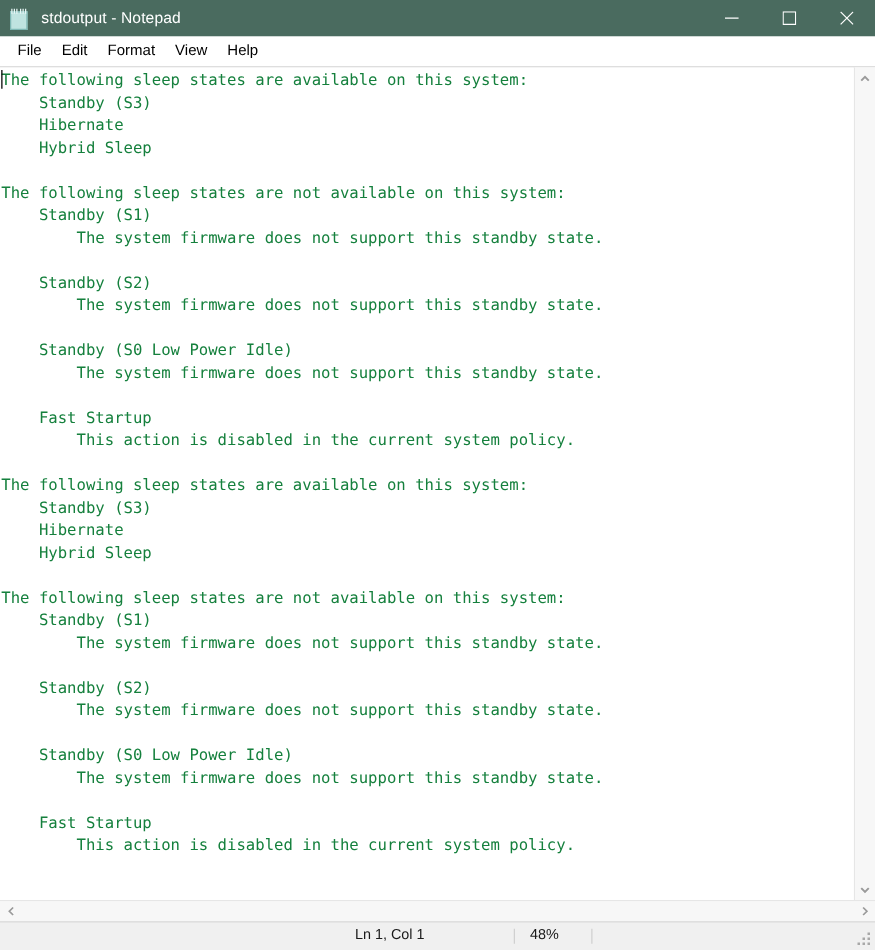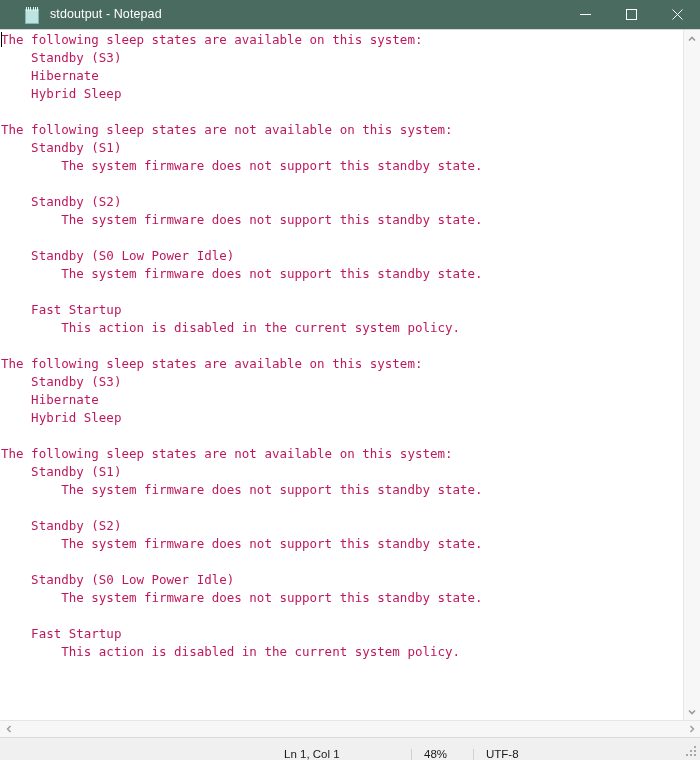--- a/index.html
+++ b/index.html
@@ -24,21 +24,21 @@
     position: relative;
   }
 
   
   .titlebar {
     height: 29px;
     min-height: 29px;
     background: #4a6b5f;
     display: flex;
     align-items: center;
-    padding-left: 24px;
+    padding-left: 7px;
     box-sizing: border-box;
     position: relative;
   }
   .app-icon {
     width: 17px;
     height: 17px;
     position: relative;
     flex: 0 0 auto;
     margin-right: 9px;
     margin-top: 1px;
@@ -126,21 +126,21 @@
     flex: 1 1 auto;
     background: #ffffff;
     overflow: hidden;
     position: relative;
     padding: 0;
   }
   .text-content {
     font-family: "DejaVu Sans Mono", "Liberation Mono", monospace;
     font-size: 12.5px;
     line-height: 18px;
-    color: #be185d;
+    color: #15803d;
     white-space: pre;
     padding: 1px 0 0 1px;
     margin: 0;
     letter-spacing: 0px;
   }
   .caret {
     position: absolute;
     left: 1px;
     top: 2px;
     width: 1px;
@@ -200,21 +200,21 @@
     background: #f7f7f7;
   }
 
   
   .statusbar {
     height: 23px;
     min-height: 23px;
     background: #f0f0f0;
     border-top: 1px solid #d9d9d9;
     display: flex;
-    align-items: flex-end;
+    align-items: center;
     font-size: 11.5px;
     color: #1a1a1a;
     box-sizing: border-box;
     position: relative;
   }
   .status-spacer {
     width: 271px;
     border-right: 1px solid #d0d0d0;
   }
   .status-cell {
@@ -276,20 +276,27 @@
       </div>
       <div class="win-btn close">
         <svg width="11" height="11" viewBox="0 0 11 11">
           <line x1="0.5" y1="0.5" x2="10.5" y2="10.5" stroke="#ffffff" stroke-width="1"></line>
           <line x1="10.5" y1="0.5" x2="0.5" y2="10.5" stroke="#ffffff" stroke-width="1"></line>
         </svg>
       </div>
     </div>
   </div>
 
+  <div class="menubar">
+    <div class="menu-item">File</div>
+    <div class="menu-item">Edit</div>
+    <div class="menu-item">Format</div>
+    <div class="menu-item">View</div>
+    <div class="menu-item">Help</div>
+  </div>
 
   <div class="body-area">
     <div class="text-area">
       <span class="caret"></span>
       <pre class="text-content">The following sleep states are available on this system:
     Standby (S3)
     Hibernate
     Hybrid Sleep
 
 The following sleep states are not available on this system:
@@ -353,21 +360,20 @@
       <svg width="6" height="8" viewBox="0 0 6 8">
         <path d="M1.5 1 L4.5 4 L1.5 7" fill="none" stroke="#9a9a9a" stroke-width="1.4"></path>
       </svg>
     </div>
   </div>
 
   <div class="statusbar">
     <div class="status-spacer"></div>
     <div class="status-cell cell-pos">Ln 1, Col 1</div>
     <div class="status-cell cell-zoom">48%</div>
-    <div class="status-cell cell-enc">UTF-8</div>
     <div class="grip">
       <i style="left:8px;top:0;"></i>
       <i style="left:4px;top:4px;"></i>
         <i style="left:8px;top:4px;"></i>
       <i style="left:0px;top:8px;"></i>
         <i style="left:4px;top:8px;"></i>
         <i style="left:8px;top:8px;"></i>
     </div>
   </div>
 

